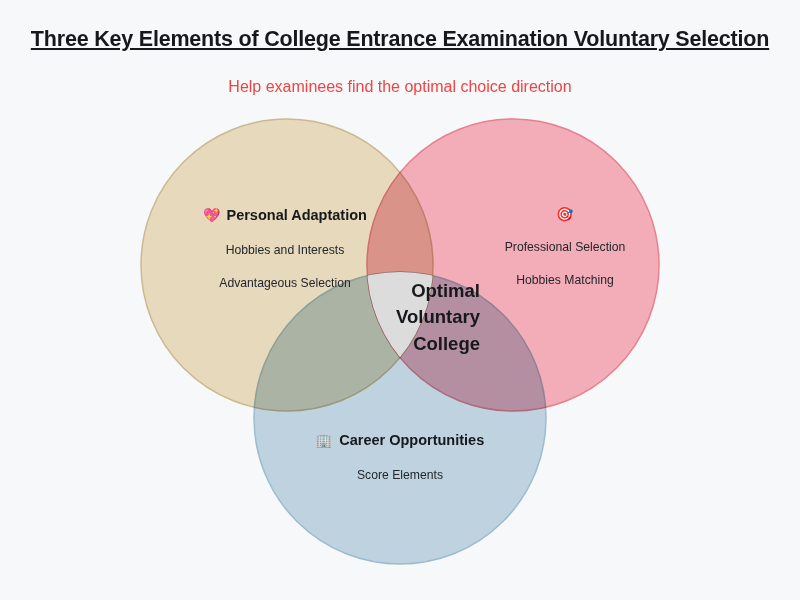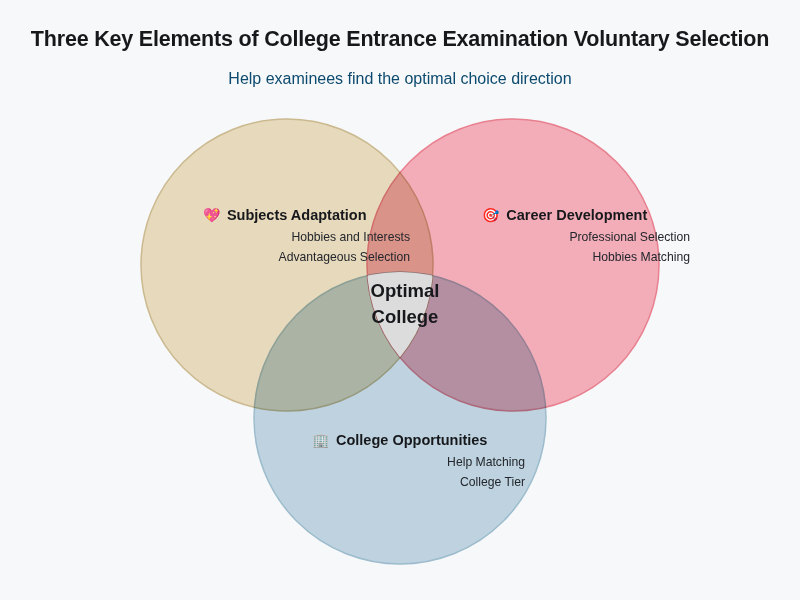--- a/index.html
+++ b/index.html
@@ -32,27 +32,28 @@
     z-index: 5;
   }
   .title {
     margin: 0;
     padding: 28px 20px 0 20px;
     font-size: 21.5px;
     font-weight: bold;
     color: #17181c;
     letter-spacing: -0.2px;
     line-height: 1.1;
+    text-decoration: underline;
   }
   .subtitle {
-    margin: 4px;
+    margin: 12px;
     padding: 14px 20px 0 20px;
     font-size: 16px;
     font-weight: normal;
-    color: #0c4a6e;
+    color: #ef4444;
     line-height: 1.1;
   }
 
   
   .venn-svg {
     position: absolute;
     left: 0;
     top: 0;
     width: 800px;
     height: 600px;
@@ -84,35 +85,34 @@
   .group-icon {
     font-size: 14px;
     line-height: 1;
     display: inline-block;
   }
   .group-item {
     font-size: 12.2px;
     color: #23262c;
     white-space: nowrap;
     line-height: 1.15;
-    margin-top: 6px;
-    text-align: right;
+    margin-top: 19px;
   }
 
   
   .label-left   { left: 160px; top: 207px; width: 250px; }
   .label-right  { left: 440px; top: 207px; width: 250px; }
   .label-bottom { left: 275px; top: 432px; width: 250px; }
 
   .center-label {
     position: absolute;
     left: 330px;
     top: 278px;
     width: 150px;
-    text-align: center;
+    text-align: right;
     z-index: 4;
   }
   .center-line {
     font-size: 18.5px;
     font-weight: bold;
     color: #17181c;
     line-height: 1.42;
     white-space: nowrap;
   }
 </style>
@@ -146,43 +146,42 @@
         <circle id="circle-center-fill" cx="400" cy="418" r="146" stroke="none" fill="#dcdcdc"></circle>
       </g>
     </g>
   </svg>
 
   <div class="labels-layer">
 
     <div class="group-label label-left">
       <div class="group-heading">
         <span class="group-icon">💖</span>
-        <span>Subjects Adaptation</span>
+        <span>Personal Adaptation</span>
       </div>
       <div class="group-item">Hobbies and Interests</div>
       <div class="group-item">Advantageous Selection</div>
     </div>
 
     <div class="group-label label-right">
       <div class="group-heading">
         <span class="group-icon">🎯</span>
-        <span>Career Development</span>
       </div>
       <div class="group-item">Professional Selection</div>
       <div class="group-item">Hobbies Matching</div>
     </div>
 
     <div class="group-label label-bottom">
       <div class="group-heading">
         <span class="group-icon">🏢</span>
-        <span>College Opportunities</span>
+        <span>Career Opportunities</span>
       </div>
-      <div class="group-item">Help Matching</div>
-      <div class="group-item">College Tier</div>
+      <div class="group-item">Score Elements</div>
     </div>
 
     <div class="center-label">
       <div class="center-line">Optimal</div>
+      <div class="center-line">Voluntary</div>
       <div class="center-line">College</div>
     </div>
 
   </div>
 </div>
 
 </body></html>

